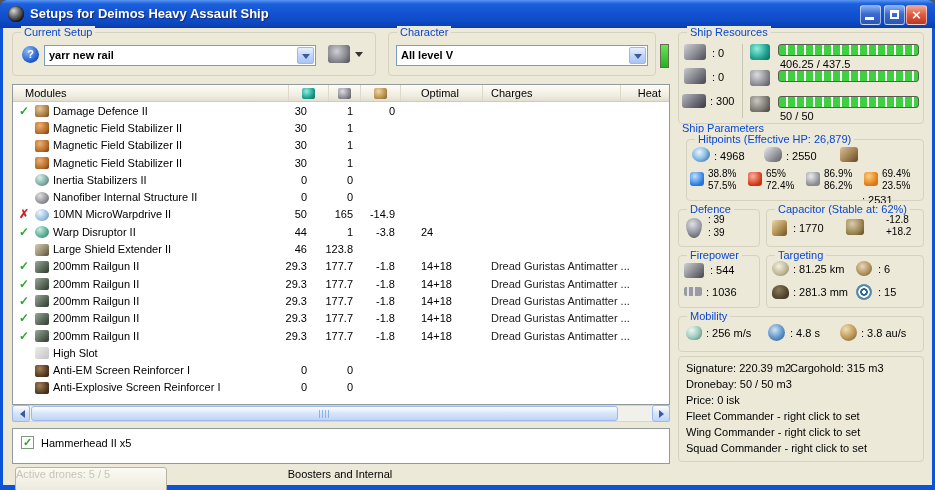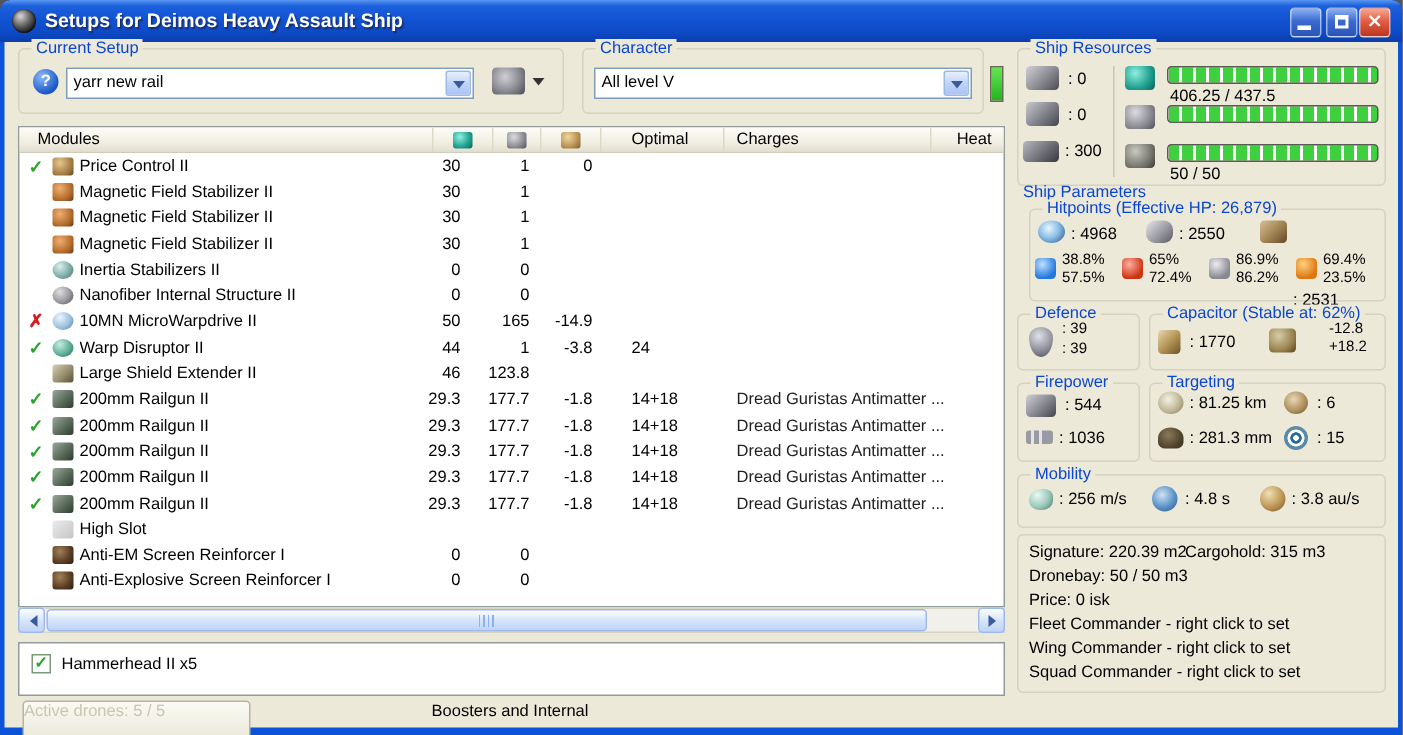--- a/index.html
+++ b/index.html
@@ -18,21 +18,21 @@
   #btn-max{left:884px;}
   #btn-close{left:906px;background:linear-gradient(180deg,#f5a793,#e25d43 45%,#bc3722);}
   #btn-min i{position:absolute;left:4px;bottom:4px;width:9px;height:3px;background:#fff;}
   #btn-max i{position:absolute;left:5px;top:4px;width:9px;height:9px;border:2px solid #fff;border-top-width:3px;box-sizing:border-box;}
   #btn-close i{position:absolute;left:0;top:1px;width:100%;text-align:center;color:#fff;font-weight:bold;font-size:13px;font-family:"DejaVu Sans",sans-serif;}
   
   .gbox{position:absolute;border:1px solid #d5d2bf;border-radius:4px;box-sizing:border-box;}
   .gbox>.glabel{position:absolute;top:-7px;left:8px;background:#ece9d8;padding:0 3px;color:#0a46d0;white-space:nowrap;}
   
   .combo{position:absolute;background:#fff;border:1px solid #7f9db9;box-sizing:border-box;height:21px;}
-  .combo .val{position:absolute;left:4px;top:3px;white-space:nowrap;}
+  .combo .val{position:absolute;left:4px;top:3px;white-space:nowrap;font-weight:bold;}
   .combo .drop{position:absolute;right:1px;top:1px;bottom:1px;width:17px;border-radius:2px;
     background:linear-gradient(180deg,#e8f0fd,#c2d5f8 50%,#aac4f5);border:1px solid #9db9e8;box-sizing:border-box;}
   .combo .drop i{position:absolute;left:4px;top:6px;width:0;height:0;border:4px solid transparent;border-top:5px solid #3a5a9c;}
   #help-icon{position:absolute;left:22px;top:46px;width:17px;height:17px;border-radius:50%;
     background:radial-gradient(circle at 35% 30%,#8cbaf8,#1a56c8 70%);color:#fff;font-weight:bold;font-size:11px;text-align:center;line-height:17px;}
   #ship-browser-icon{position:absolute;left:328px;top:45px;width:22px;height:18px;border-radius:3px;
     background:radial-gradient(circle at 40% 35%,#cfcfd4,#8a8a92 55%,#4a4a52);}
   #ship-browser-caret{position:absolute;left:355px;top:52px;width:0;height:0;border:4px solid transparent;border-top:5px solid #333;}
   #char-status-bar{position:absolute;left:660px;top:44px;width:9px;height:24px;background:linear-gradient(180deg,#66e655,#23b31d);border:1px solid #6a6a5a;box-sizing:border-box;}
   
@@ -185,21 +185,21 @@
         <span class="hicon" data-name="capacitor-col-icon"></span>
       </div>
     <div class="hc opt" data-name="col-optimal">Optimal</div>
     <div class="hc chg" data-name="col-charges">Charges</div>
     <div class="hc heat" data-name="col-heat">Heat</div>
   </div>
   <div id="mod-rows" data-name="modules-rows">
       <div class="mrow" data-name="module-row">
         <span class="st ok" data-name="status-check-icon">✓</span>
         <span><i class="micon" data-name="damage-control-icon"></i></span>
-        <span class="nm" data-name="module-name">Price Control II</span>
+        <span class="nm" data-name="module-name">Damage Defence II</span>
         <span class="num" data-name="module-cpu">30</span>
         <span class="num" data-name="module-powergrid">1</span>
         <span class="num" data-name="module-cap-use">0</span>
         <span class="opt" data-name="module-optimal"></span>
         <span class="chg" data-name="module-charges"></span>
       </div>
       <div class="mrow" data-name="module-row">
         <span class="st" data-name="status-empty"></span>
         <span><i class="micon" data-name="magnetic-field-stabilizer-icon"></i></span>
         <span class="nm" data-name="module-name">Magnetic Field Stabilizer II</span>

